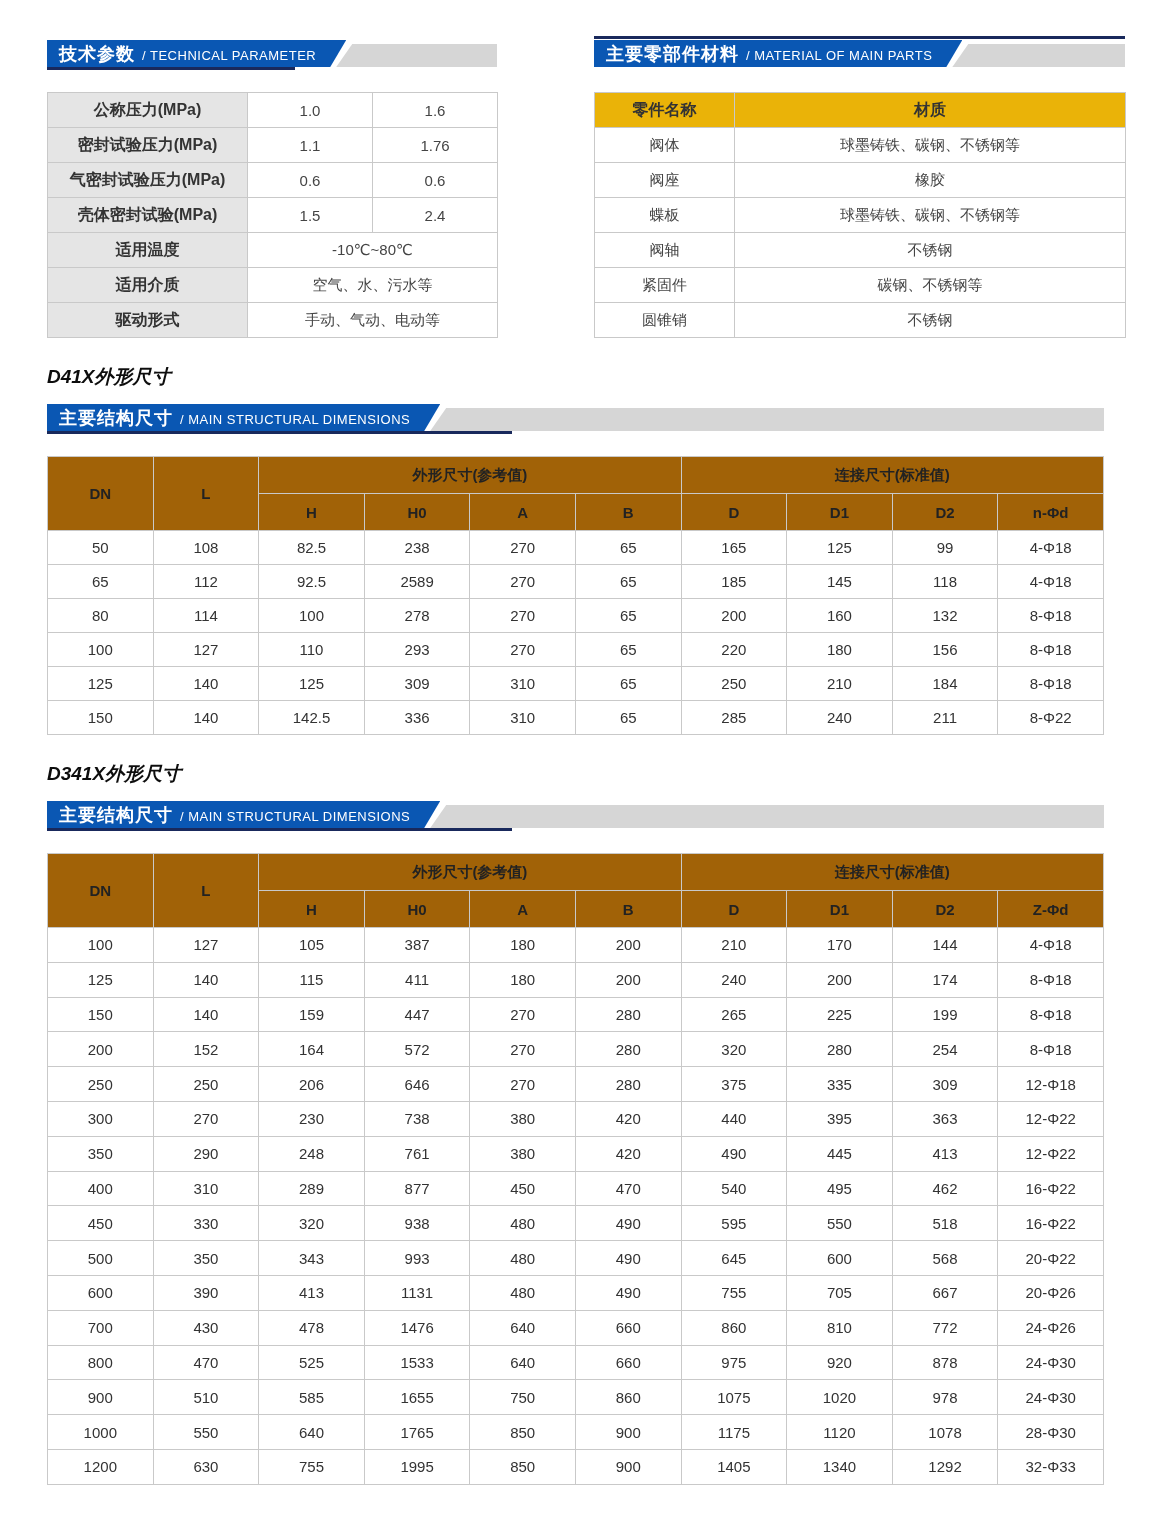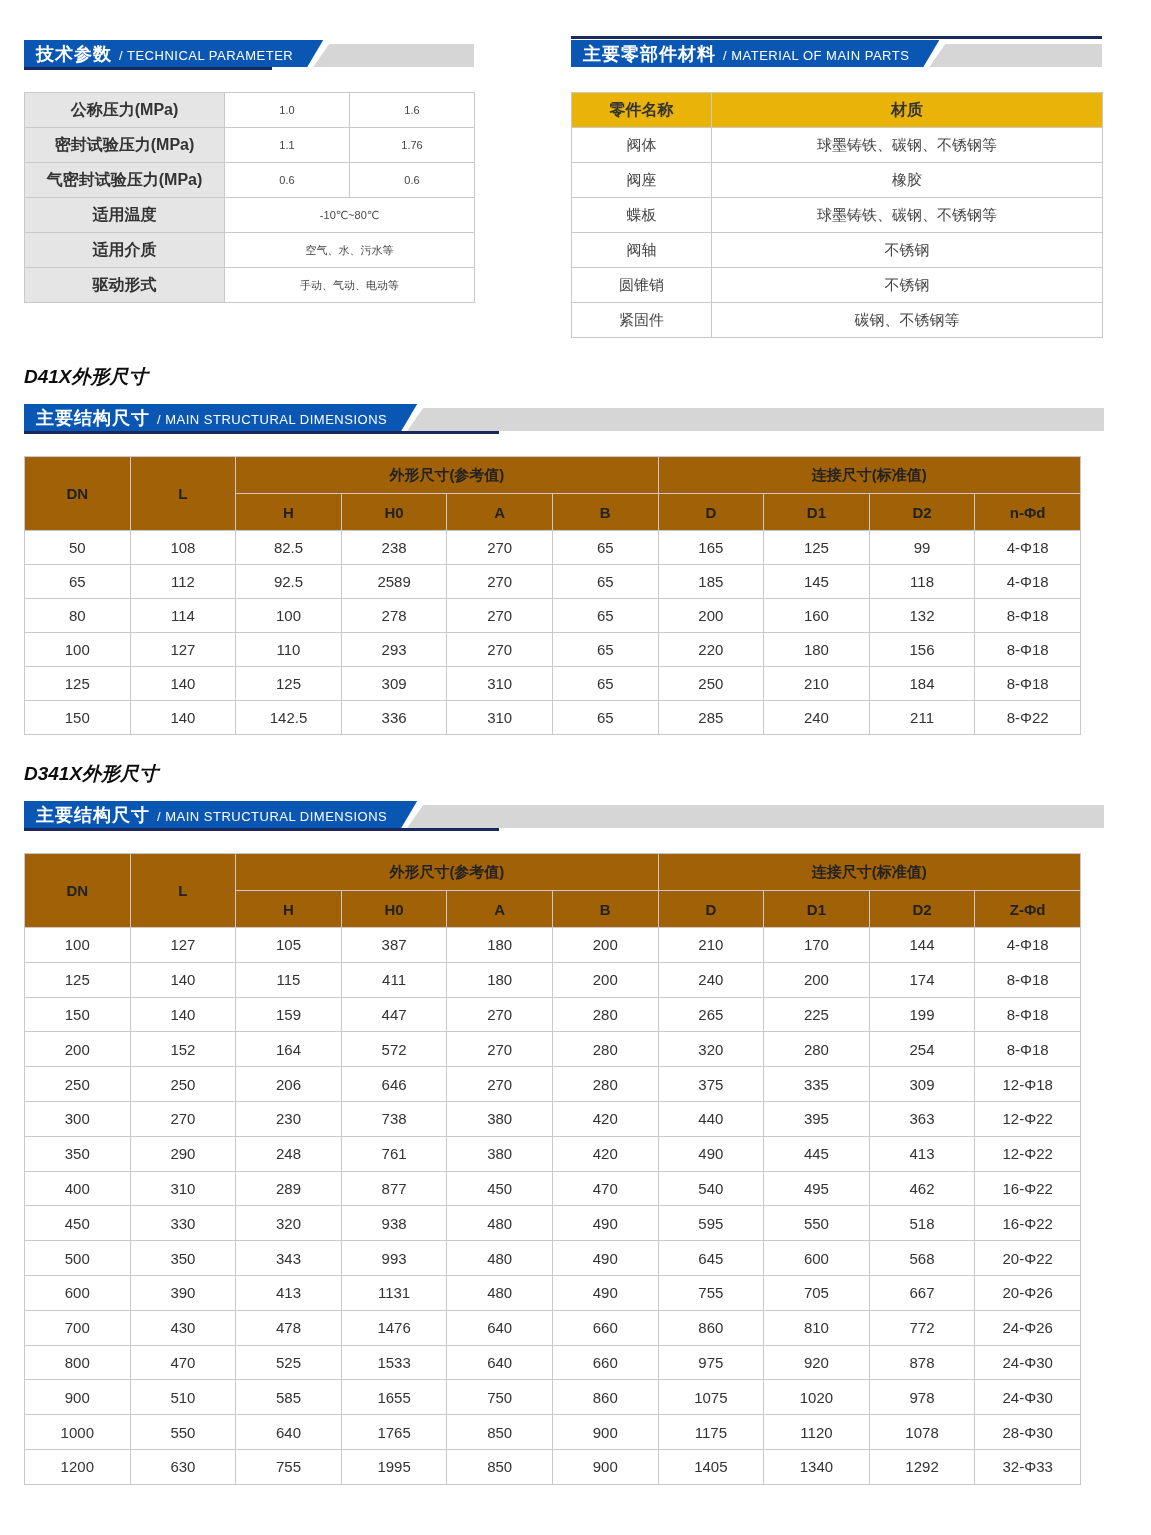--- a/index.html
+++ b/index.html
@@ -1,18 +1,18 @@
 <!DOCTYPE html>
 <html><head>
 <meta charset="utf-8">
 <style>
   html,body{margin:0;padding:0;background:#ffffff;}
   .page{
     width:1151px;height:1535px;box-sizing:border-box;
-    padding:40px 47px 30px 24px;
+    padding:40px 47px 30px 47px;
     background:#ffffff;color:#333;
     font-family:"Liberation Sans","DejaVu Sans",sans-serif;
     position:relative;overflow:hidden;
   }
   .top-row{display:flex;gap:76px;align-items:flex-start;}
   .col-left{width:450px;flex:0 0 450px;}
   .col-right{width:531px;flex:0 0 531px;margin-left:21px;}
 
   
   .banner{position:relative;height:27px;display:flex;margin-bottom:25px;}
@@ -36,21 +36,21 @@
   }
   .banner.accent-bottom-wide::after{
     content:"";position:absolute;left:0;bottom:-3px;height:3px;width:44%;background:#19295c;
   }
 
   
   table{border-collapse:collapse;table-layout:fixed;}
   th,td{border:1px solid #c9c9c9;text-align:center;vertical-align:middle;padding:0 4px;box-sizing:border-box;}
 
   .tech-table{width:450px;}
-  .tech-table td{height:35px;font-size:11px;color:#444;}
+  .tech-table td{height:35px;font-size:15px;color:#444;}
   .tech-table td.label{background:#e5e5e5;font-weight:bold;font-size:16px;color:#333;}
 
   .mat-table{width:531px;}
   .mat-table th{background:#eab308;font-weight:bold;font-size:16px;height:35px;color:#333;}
   .mat-table td{height:35px;font-size:15px;color:#444;}
 
   .section-title{font-size:19px;font-weight:bold;color:#0d0d0d;margin:26px 0 14px 0;font-style:italic;}
 
   .dim-table{width:1057px;}
   .dim-table th{background:#a16207;font-weight:bold;font-size:15px;height:37px;color:#222;}
@@ -87,20 +87,25 @@
             </tr>
             <tr>
               <td class="label">密封试验压力(MPa)</td>
               <td>1.1</td>
               <td>1.76</td>
             </tr>
             <tr>
               <td class="label">气密封试验压力(MPa)</td>
               <td>0.6</td>
               <td>0.6</td>
+            </tr>
+            <tr>
+              <td class="label">壳体密封试验(MPa)</td>
+              <td>1.5</td>
+              <td>2.4</td>
             </tr>
             <tr>
               <td class="label">适用温度</td>
               <td colspan="2">-10℃~80℃</td>
             </tr>
             <tr>
               <td class="label">适用介质</td>
               <td colspan="2">空气、水、污水等</td>
             </tr>
             <tr>
@@ -141,26 +146,26 @@
             </tr>
             <tr>
               <td>蝶板</td>
               <td>球墨铸铁、碳钢、不锈钢等</td>
             </tr>
             <tr>
               <td>阀轴</td>
               <td>不锈钢</td>
             </tr>
             <tr>
+              <td>紧固件</td>
+              <td>碳钢、不锈钢等</td>
+            </tr>
+            <tr>
               <td>圆锥销</td>
               <td>不锈钢</td>
-            </tr>
-            <tr>
-              <td>紧固件</td>
-              <td>碳钢、不锈钢等</td>
             </tr>
           </tbody>
       </table>
     </div>
   </div>
 
   <div class="section-title">D41X外形尺寸</div>
 
   <div class="banner accent-bottom-wide">
     <div class="banner-blue">

